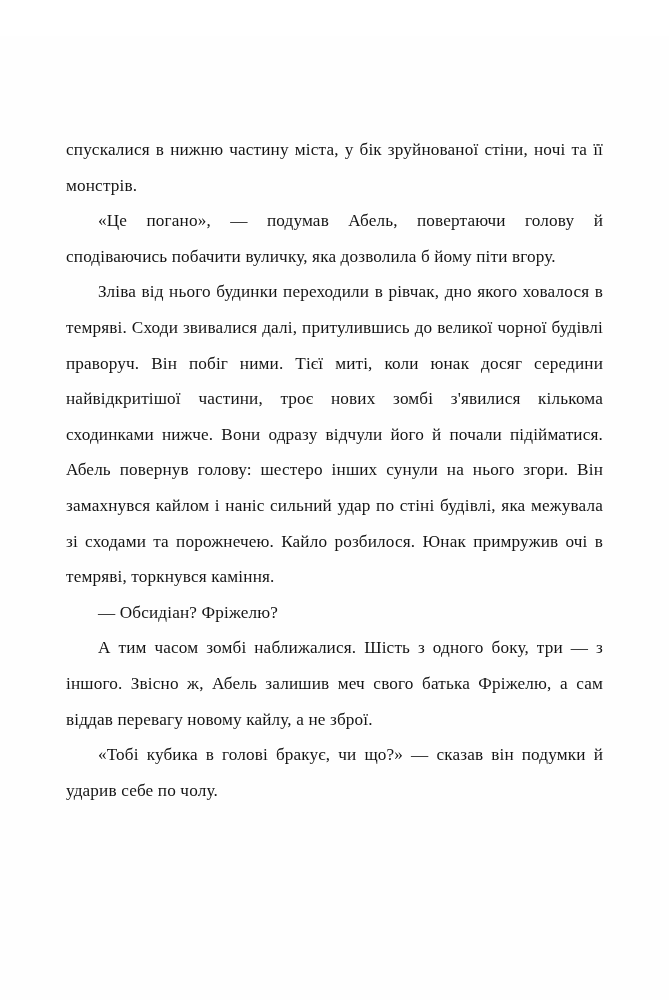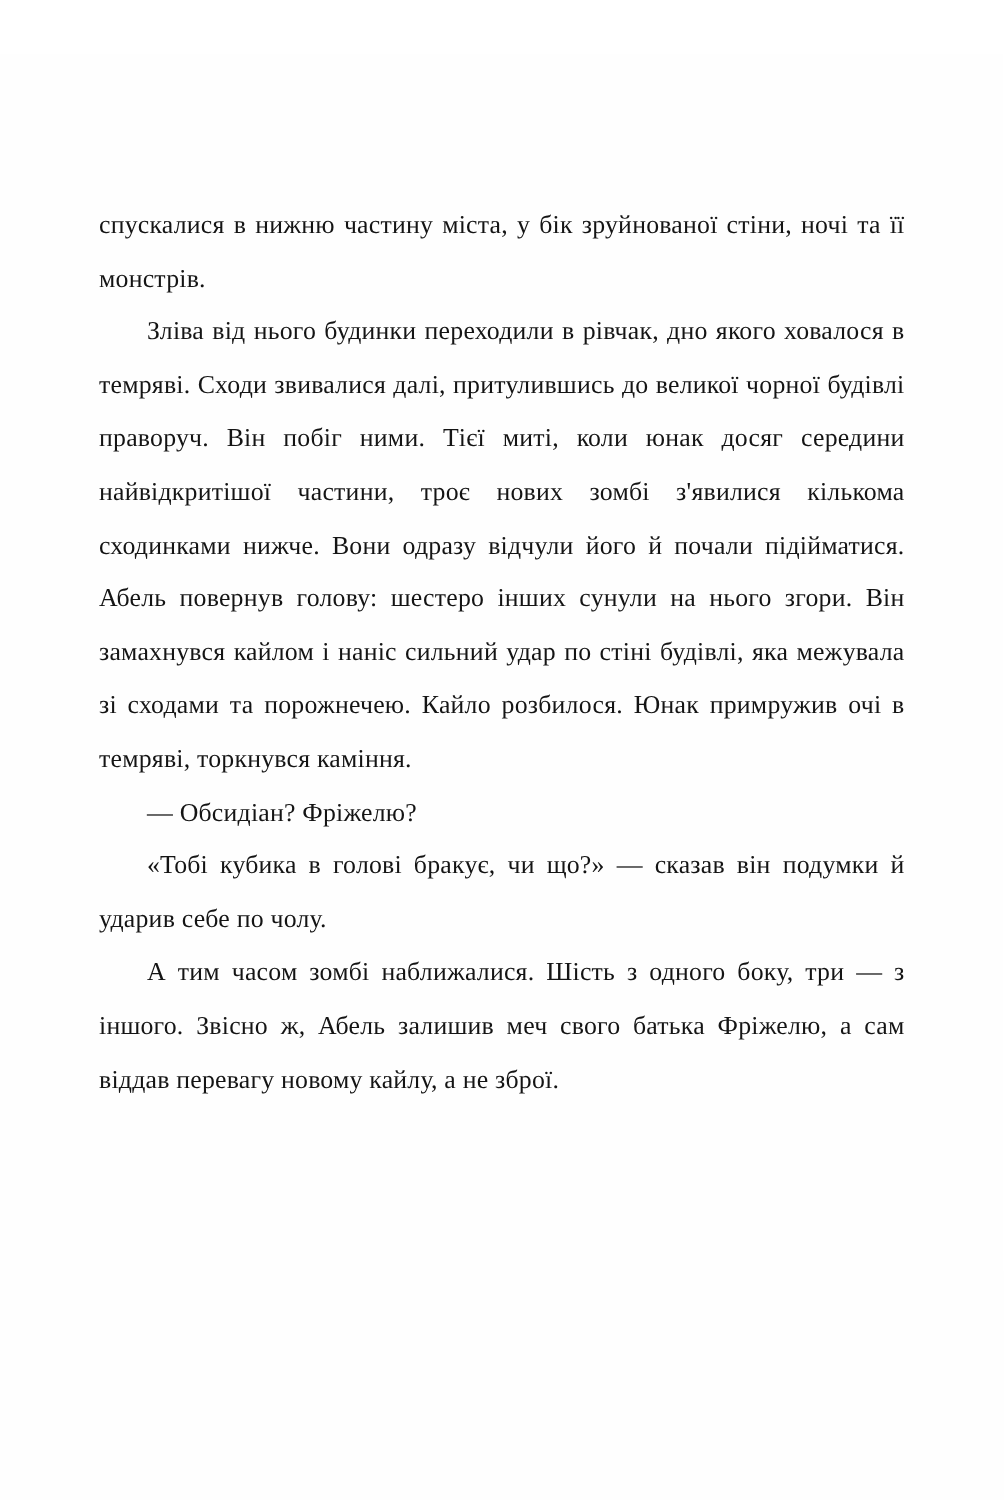--- a/index.html
+++ b/index.html
@@ -51,19 +51,20 @@
     color: #0f172a;
     font-family: "Liberation Serif", serif;
   }
 </style>
 </head>
 <body>
 
 <div class="page">
   <div class="body-text">
     <p class="para">спускалися в нижню частину міста, у бік зруйнованої стіни, ночі та її монстрів.</p>
+    <p class="para indent">«Це погано», — подумав Абель, повертаючи голову й сподіваючись побачити вуличку, яка дозволила б йому піти вгору.</p>
     <p class="para indent">Зліва від нього будинки переходили в рівчак, дно якого ховалося в темряві. Сходи звивалися далі, притулившись до великої чорної будівлі праворуч. Він побіг ними. Тієї миті, коли юнак досяг середини найвідкритішої частини, троє нових зомбі з'явилися кількома сходинками нижче. Вони одразу відчули його й почали підійматися. Абель повернув голову: шестеро інших сунули на нього згори. Він замахнувся кайлом і наніс сильний удар по стіні будівлі, яка межувала зі сходами та порожнечею. Кайло розбилося. Юнак примружив очі в темряві, торкнувся каміння.</p>
     <p class="para dash">— Обсидіан? Фріжелю?</p>
+    <p class="para indent">А тим часом зомбі наближалися. Шість з одного боку, три — з іншого. Звісно ж, Абель залишив меч свого батька Фріжелю, а сам віддав перевагу новому кайлу, а не зброї.</p>
     <p class="para indent">«Тобі кубика в голові бракує, чи що?» — сказав він подумки й ударив себе по чолу.</p>
-    <p class="para indent">А тим часом зомбі наближалися. Шість з одного боку, три — з іншого. Звісно ж, Абель залишив меч свого батька Фріжелю, а сам віддав перевагу новому кайлу, а не зброї.</p>
   </div>
   <div class="page-number">11</div>
 </div>
 
 </body></html>

